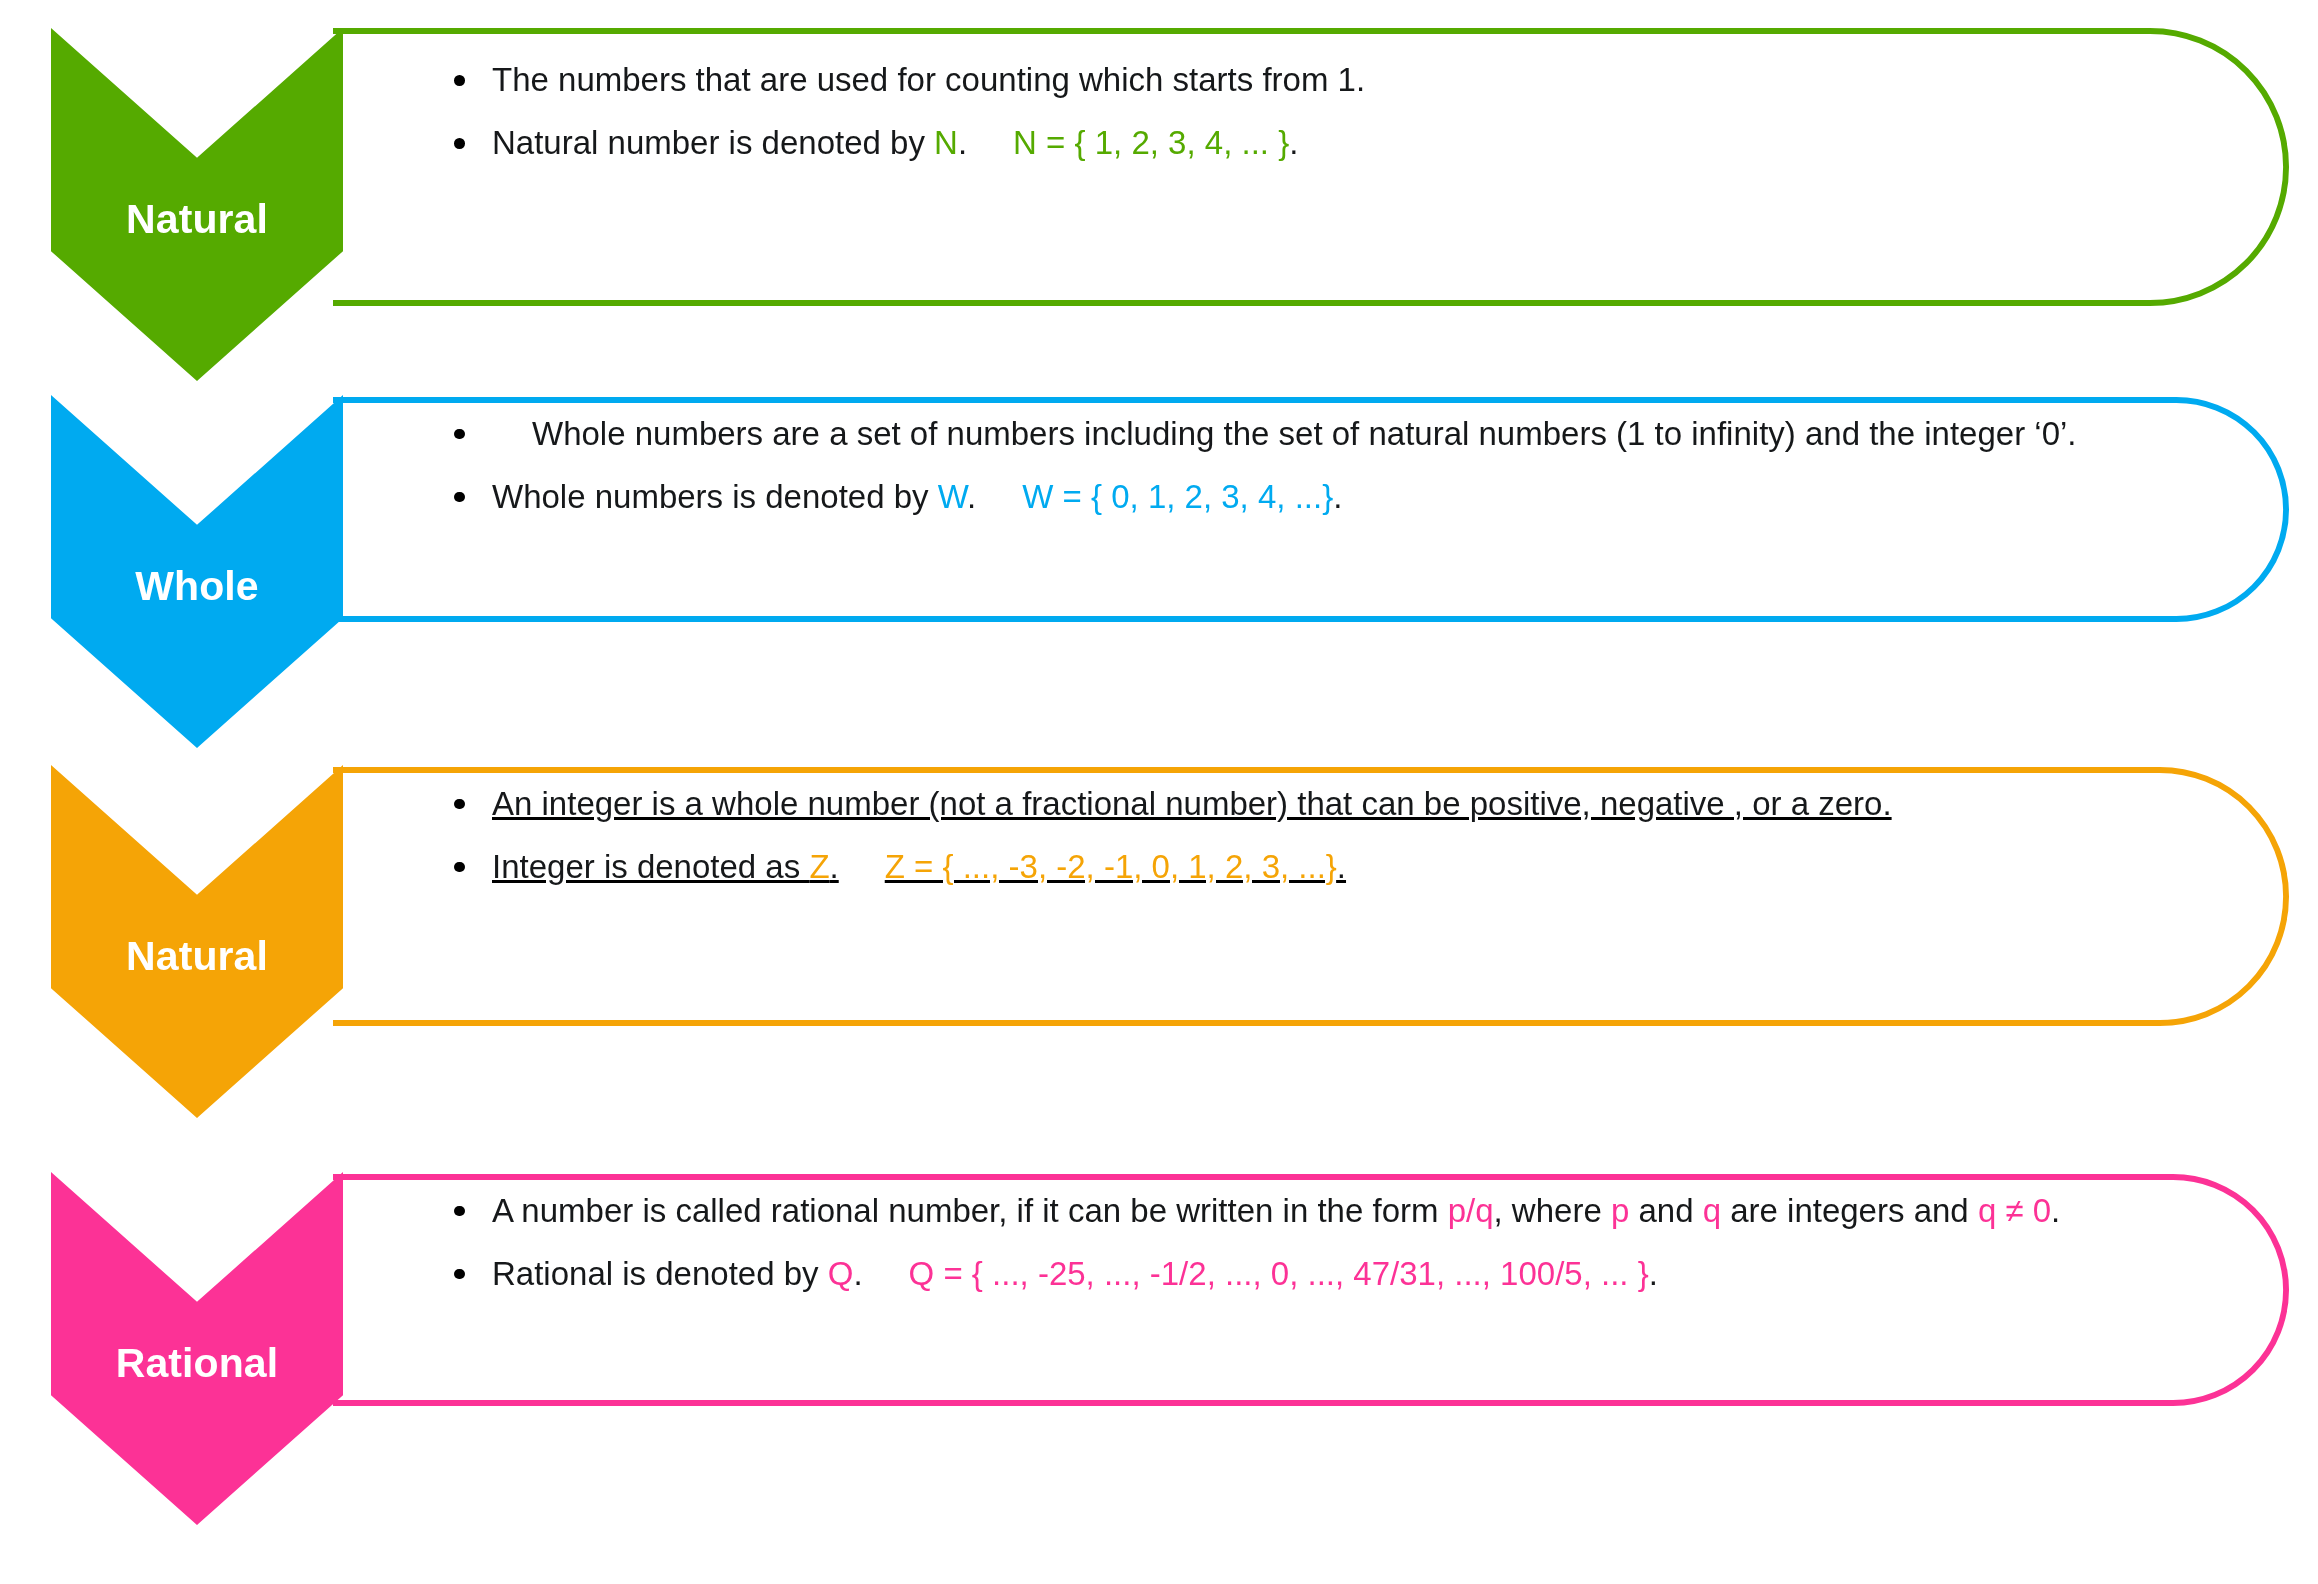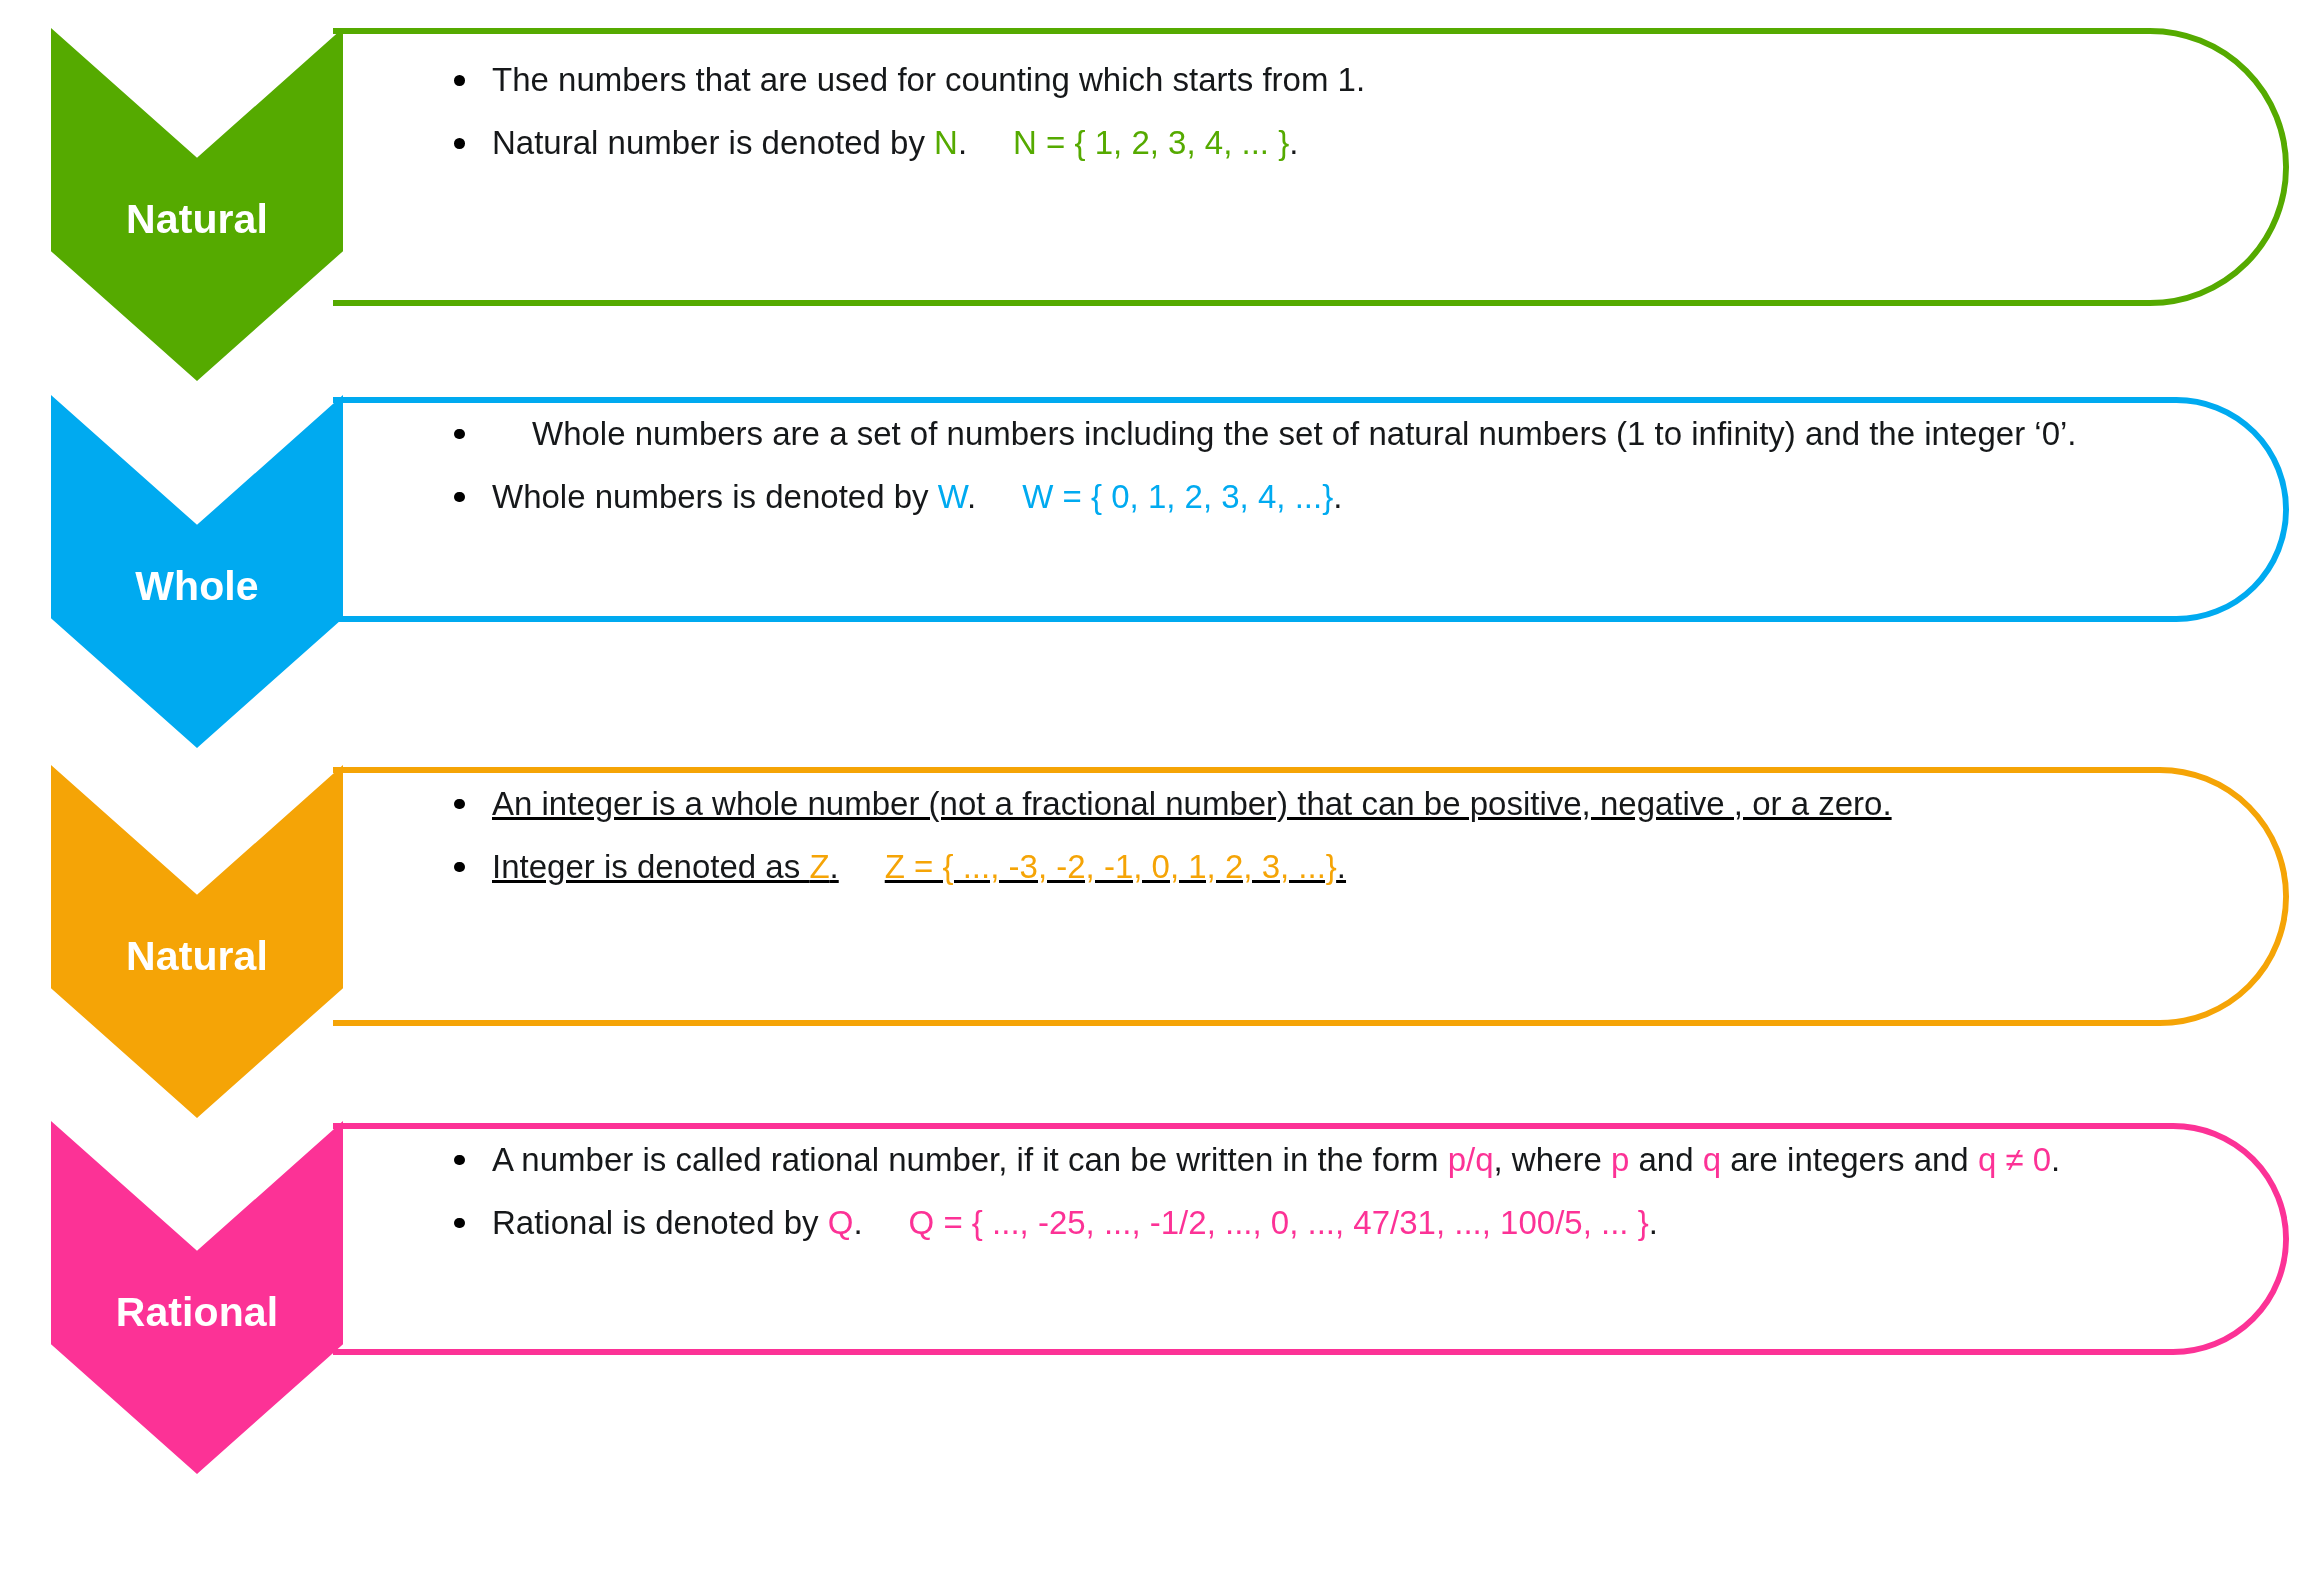--- a/index.html
+++ b/index.html
@@ -182,21 +182,21 @@
           </ul>
         </div>
       </div>
       <div class="chevron-wrap">
         <svg viewBox="0 0 544 658" preserveAspectRatio="none">
           <path d="M 0 0 L 272 242 L 544 0 L 544 416 L 272 658 L 0 416 Z" fill="#f5a406"></path>
         </svg>
         <div class="chevron-label">Natural</div>
       </div>
     </div>
-    <div class="row row-rational" style="top: 1093px;">
+    <div class="row row-rational" style="top: 1144px;">
       <div class="panel" style="top: 29.5px; height: 232px;">
         <svg class="panel-outline" viewBox="0 0 3646 432" preserveAspectRatio="none">
           <path d="M 0 5.5 L 3430 5.5 A 210.5 210.5 0 0 1 3430 426.5 L 0 426.5" fill="none" stroke="#fc3296" stroke-width="11" stroke-linecap="butt"></path>
         </svg>
         <div class="panel-body">
           <ul class="bullet-list">
             <li class="bullet-item"><span class="hl" style="color: rgb(22, 24, 26);">A number is called rational number, if it can be written in the form </span><span class="hl" style="color: rgb(252, 50, 150);">p/q</span><span class="hl" style="color: rgb(22, 24, 26);">, where </span><span class="hl" style="color: rgb(252, 50, 150);">p</span><span class="hl" style="color: rgb(22, 24, 26);"> and </span><span class="hl" style="color: rgb(252, 50, 150);">q</span><span class="hl" style="color: rgb(22, 24, 26);"> are integers and </span><span class="hl" style="color: rgb(252, 50, 150);">q ≠ 0</span><span class="hl" style="color: rgb(22, 24, 26);">.</span></li>
             <li class="bullet-item"><span class="hl" style="color: rgb(22, 24, 26);">Rational is denoted by </span><span class="hl" style="color: rgb(252, 50, 150);">Q</span><span class="hl" style="color: rgb(22, 24, 26);">.</span><span class="gap"></span><span class="hl" style="color: rgb(252, 50, 150);">Q = { ..., -25, ..., -1/2, ..., 0, ..., 47/31, ..., 100/5, ... }</span><span class="hl" style="color: rgb(22, 24, 26);">.</span></li>
           </ul>
         </div>

